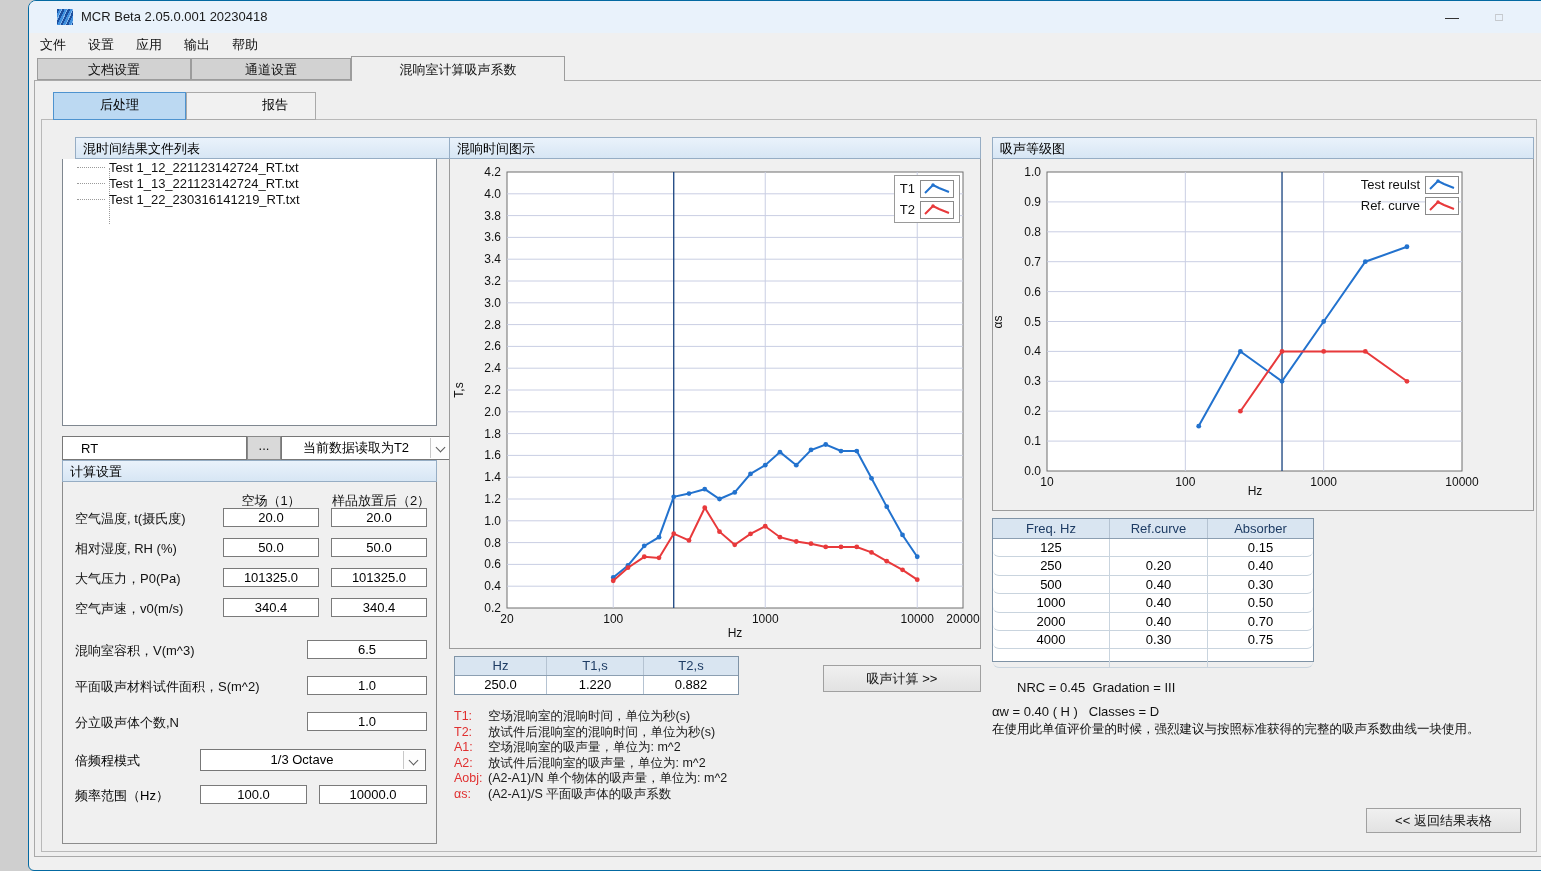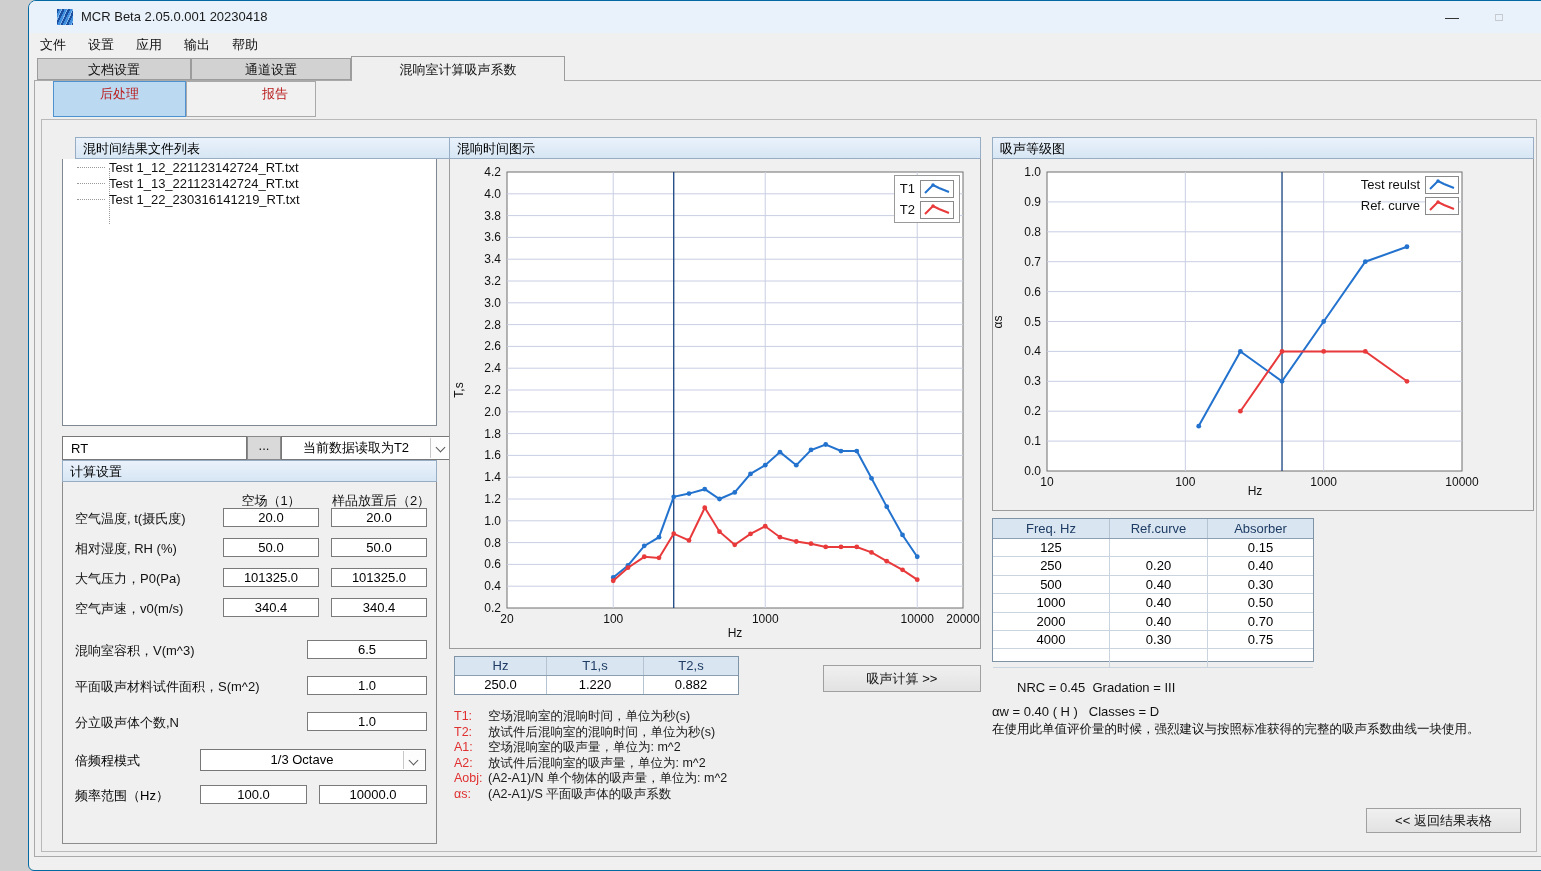--- a/index.html
+++ b/index.html
@@ -24,40 +24,40 @@
   .tab.active{top:0;height:25px;line-height:25px;background:#EFEFEF;border-bottom:none;z-index:5;}
   
   #page{position:absolute;left:5px;top:79px;width:1511px;height:777px;background:#EFEFEF;
         border:1px solid #A9A9A9;box-sizing:border-box;}
   #right-strip{position:absolute;left:1517px;top:80px;width:23px;height:775px;background:#ECECEC;}
   #splitter{position:absolute;left:1528px;top:288px;width:11px;height:225px;background:#F2F2F2;
             border:1px solid #ABABAB;box-sizing:border-box;}
   #splitter span{position:absolute;left:1px;top:136px;font-size:9px;color:#333;}
   #content-frame{position:absolute;left:12px;top:118px;width:1496px;height:733px;
                  border:1px solid #B9B9B9;box-sizing:border-box;}
-  .subtab{position:absolute;top:80px;height:36px;line-height:23px;text-align:center;font-size:13px;
-          background:#F1F1F1;border:1px solid #A9A9A9;box-sizing:border-box;z-index:6;color:#b91c1c;}
+  .subtab{position:absolute;top:91px;height:28px;line-height:23px;text-align:center;font-size:13px;
+          background:#F1F1F1;border:1px solid #A9A9A9;box-sizing:border-box;z-index:6;color:#000000;}
   .subtab.active{background:#BCD9F2;border:1px solid #4E93CF;}
   
   .grouphead{position:absolute;height:22px;line-height:22px;font-size:13px;color:#000;padding-left:7px;
              background:linear-gradient(to bottom,#EAF2FB,#D7E6F4);border:1px solid #96ADC4;box-sizing:border-box;}
   
   #file-list{position:absolute;left:33px;top:158px;width:375px;height:267px;background:#FFFFFF;
              border:1px solid #7F8790;border-top:none;box-sizing:border-box;overflow:hidden;}
   #tree-vline{position:absolute;left:46px;top:9px;height:56px;width:0;border-left:1px dotted #9A9A9A;}
   .listrow{position:relative;margin:0 2px;height:16px;display:flex;align-items:center;font-size:13px;color:#111;}
   .listrow:first-child{margin-top:5px;}
   .stub{width:28px;margin-left:12px;border-bottom:1px dotted #9A9A9A;height:0;flex:none;}
   .flabel{padding:0 4px;white-space:nowrap;}
   .listrow.selected .flabel{background:#0078D7;color:#FFF;flex:1;}
   .listrow.selected{background:#0078D7;color:#FFF;}
   .listrow.selected .stub{border-bottom-color:#BFD8EF;}
   
   #rt-input{position:absolute;left:33px;top:435px;width:185px;height:24px;border:1px solid #777;
-            box-sizing:border-box;font-size:13px;padding:0 8px;background:#FFF;font-family:inherit;}
+            box-sizing:border-box;font-size:13px;padding:0 18px;background:#FFF;font-family:inherit;}
   #rt-browse{position:absolute;left:218px;top:435px;width:34px;height:24px;background:#D9D9D9;
              border:1px solid #8A8A8A;box-sizing:border-box;text-align:center;line-height:18px;font-size:13px;}
   .combo{position:absolute;background:#FFF;border:1px solid #777;box-sizing:border-box;font-size:13px;}
   .combo .ctext{position:absolute;left:0;right:22px;top:0;bottom:0;text-align:center;}
   .combo .cbtn{position:absolute;right:1px;top:1px;bottom:1px;width:20px;background:#FDFDFD;
                border-left:1px solid #C8C8C8;}
   .chev{position:absolute;left:6px;top:6px;width:6px;height:6px;border-right:1.4px solid #5A5A5A;
         border-bottom:1.4px solid #5A5A5A;transform:rotate(45deg);}
   #rt-combo{left:252px;top:435px;width:172px;height:24px;}
   #rt-combo .ctext{line-height:22px;}
@@ -97,21 +97,21 @@
   .mini-table{position:absolute;border:1px solid #7F93A6;box-sizing:border-box;background:#FFF;font-size:13px;}
   .mtr{display:flex;}
   .mth{background:#D9E5F1;color:#1E3C64;border-bottom:1px solid #8C9FB2;}
   .mtd,.mthc{box-sizing:border-box;text-align:center;border-right:1px solid #B5C3D2;}
   .mtr .mtd:last-child,.mtr .mthc:last-child{border-right:none;}
   #rt-table{left:425px;top:655px;width:285px;}
   #rt-table .mthc,#rt-table .mtd{height:18px;line-height:18px;}
   #rt-table .w0{width:92px;}#rt-table .w1{width:97px;}#rt-table .w2{width:94px;}
   #grade-table{left:963px;top:517px;width:322px;height:144px;}
   #grade-table .mthc{height:19px;line-height:19px;}
-  .gtr{display:flex;border-bottom:1px solid #C9D4DE;}
+  .gtr{display:flex;border-bottom:1px solid #C9D4DE;border-radius:6px;}
   .gtd{box-sizing:border-box;text-align:center;height:17.4px;line-height:17px;border-right:1px solid #C9D4DE;font-size:13px;}
   .gtd.c0{width:117px;}.gtd.c1{width:98px;}.gtd.c2{width:105px;border-right:none;}
   
   .pushbtn{position:absolute;background:linear-gradient(to bottom,#F0F0F0,#E2E2E2);border:1px solid #A0A0A0;
            box-sizing:border-box;text-align:center;font-size:13px;color:#111;}
   #calc-absorb-btn{left:794px;top:664px;width:158px;height:27px;line-height:25px;}
   #back-btn{left:1337px;top:807px;width:155px;height:25px;line-height:23px;}
   
   #definitions{position:absolute;left:425px;top:708px;width:530px;font-size:12.5px;line-height:15.6px;color:#1A1A1A;}
   .defrow{display:flex;}

